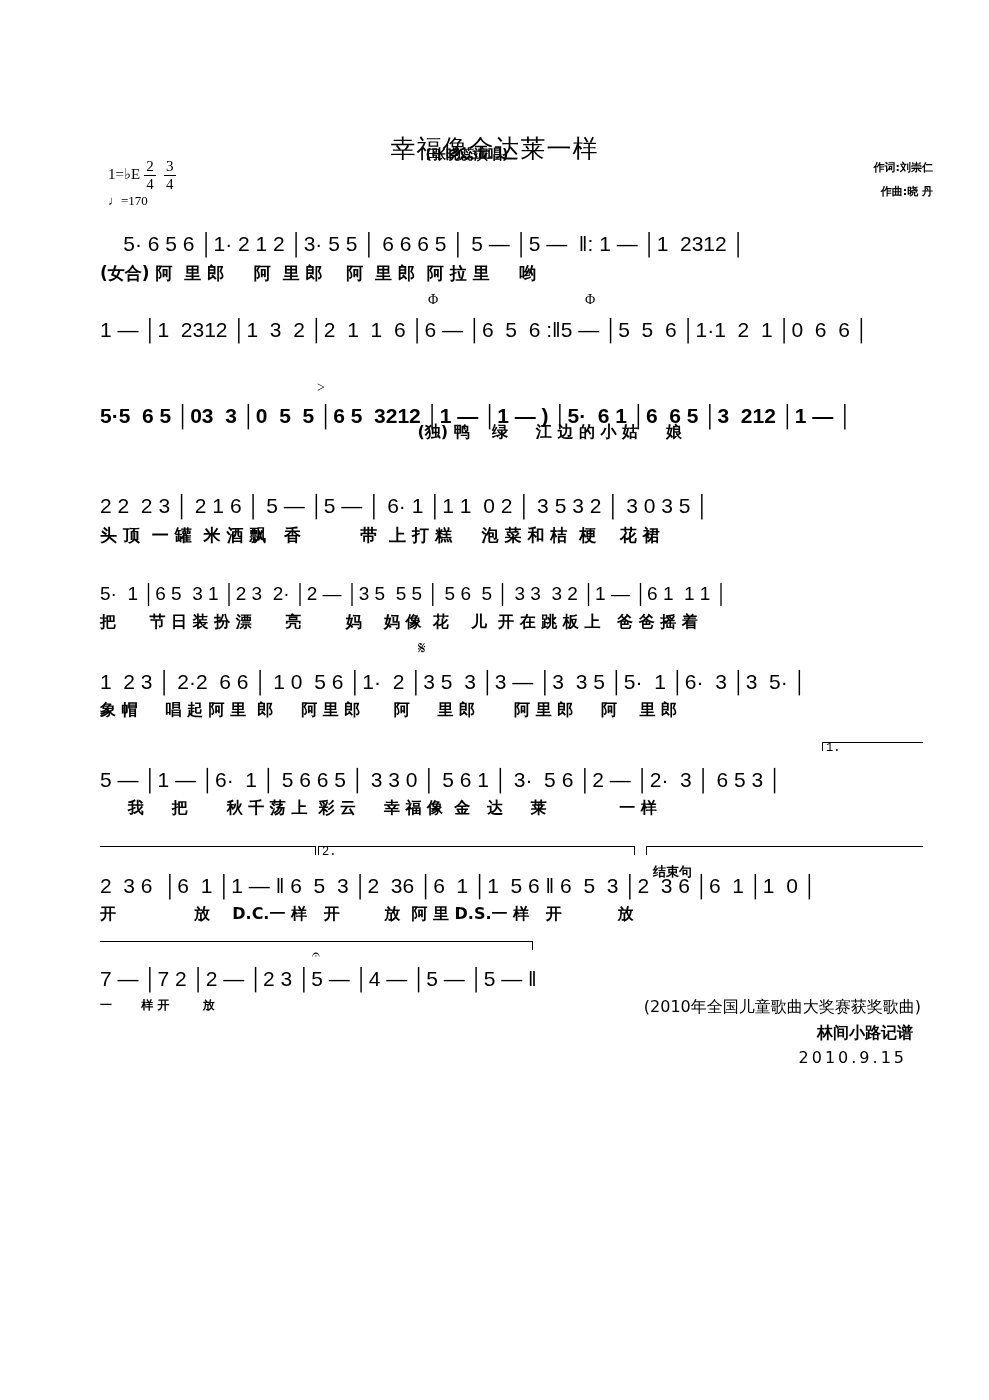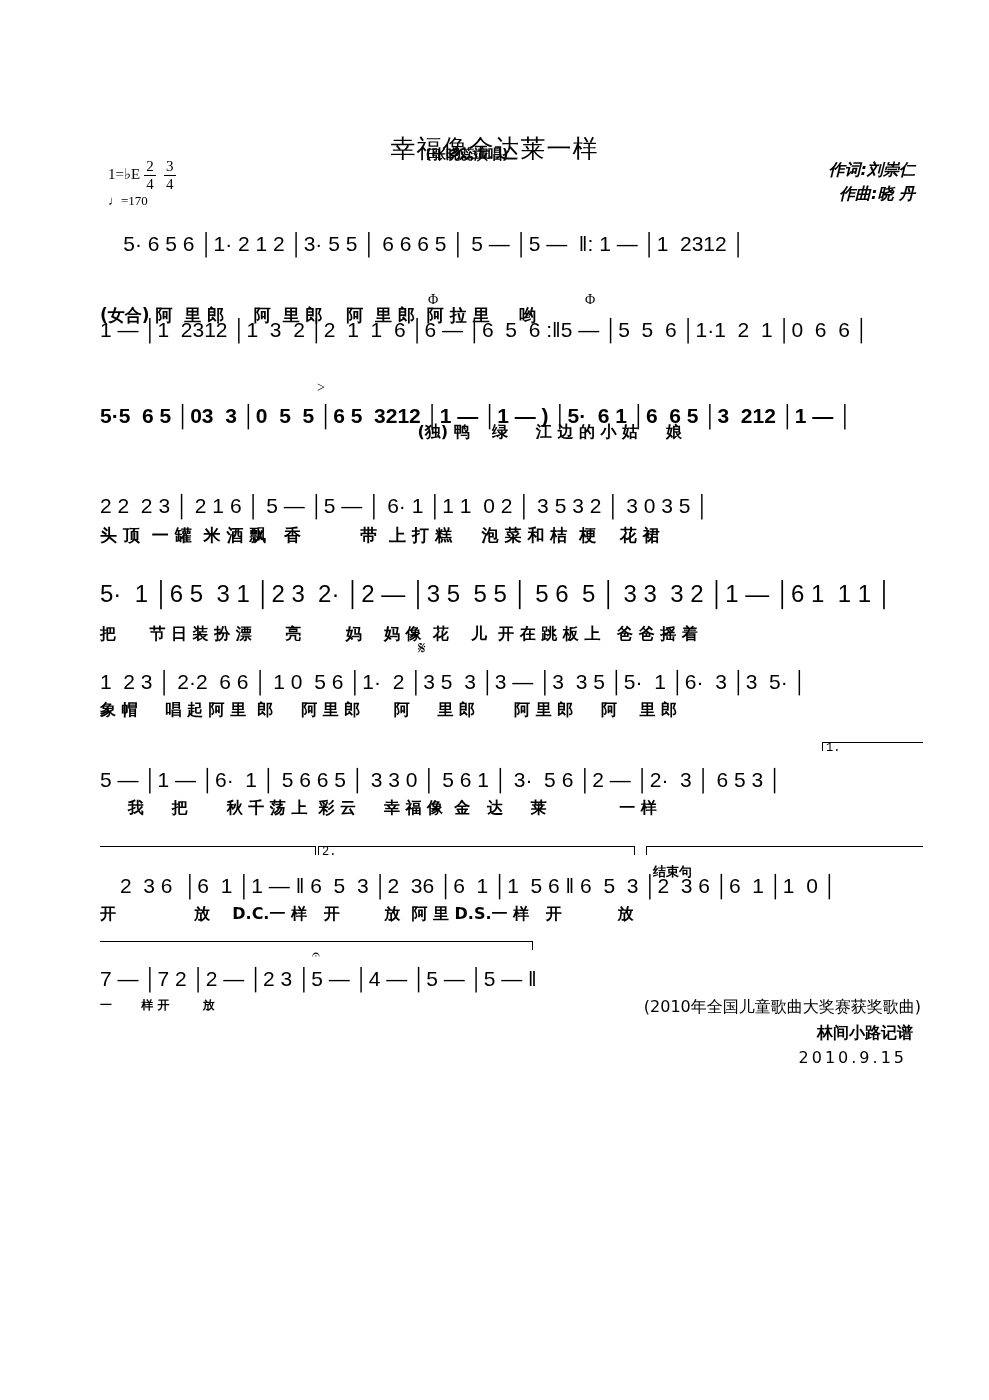--- a/index.html
+++ b/index.html
@@ -3,21 +3,21 @@
 <meta charset="utf-8">
 <style>
   html, body { margin:0; padding:0; background:#fff; }
   body { width:989px; height:1400px; position:relative; overflow:hidden; color:#000;
          font-family:"Liberation Sans", "DejaVu Sans", sans-serif; }
   .abs { position:absolute; white-space:nowrap; }
   .title { left:0; width:989px; top:104px; text-align:center; font-size:25px; letter-spacing:1px;
            font-family:"DejaVu Sans", sans-serif; font-weight:normal;margin-top:28px; }
   .singer { left:0; width:934px; top:146px; text-align:center; font-size:14px; font-weight:bold;
             font-family:"DejaVu Sans", sans-serif; }
-  .credit { right:74px; font-size:16px; font-weight:bold; font-family:"DejaVu Sans", sans-serif;font-style:italic; }
+  .credit { right:56px; font-size:11px; font-weight:bold; font-family:"DejaVu Sans", sans-serif; }
   .key { left:108px; top:158px; font-size:15px; font-family:"Liberation Serif", serif; }
   .tempo { left:108px; top:193px; font-size:13px; font-family:"Liberation Serif", serif; }
   .frac { display:inline-block; text-align:center; vertical-align:middle; line-height:17px; font-size:15px;
           font-family:"Liberation Serif", serif; }
   .frac span { display:block; }
   .frac .bar { border-top:1px solid #000; width:12px; height:0; margin:0 auto; }
   .row { position:absolute; left:100px; width:822px; }
   .notes { position:absolute; left:0; top:0; height:28px; font-size:24px; line-height:28px;
            font-family:"Liberation Sans", sans-serif; white-space:pre; }
   .lyrics { position:absolute; left:0; top:40px; font-size:17px; font-weight:bold; white-space:pre;
@@ -46,43 +46,43 @@
   <span class="frac" style="margin-left:4px;">
     <span>3</span>
     <span class="bar"></span>
     <span>4</span>
   </span>
 </div>
 <div class="abs tempo">♩=170</div>
 
 <div class="row" style="top:230px;">
   <div class="notes" style="font-size:21px;">    5· 6 5 6 │1· 2 1 2 │3· 5 5 │ 6 6 6 5 │ 5 — │5 —  ‖: 1 — │1  2312 │</div>
-  <div class="lyrics" style="top:32px;margin-top:42px;">(女合) 阿  里 郎     阿  里 郎    阿  里 郎  阿 拉 里     哟</div>
+  <div class="lyrics" style="top:32px;">(女合) 阿  里 郎     阿  里 郎    阿  里 郎  阿 拉 里     哟</div>
 </div>
 
 <div class="row" style="top:316px;">
   <span class="mark" style="left:328px; top:-24px;">Φ</span>
   <span class="mark" style="left:485px; top:-24px;">Φ</span>
   <div class="notes" style="font-size:21px;">1 — │1  2312 │1  3  2 │2  1  1  6 │6 — │6  5  6 :‖5 — │5  5  6 │1·1  2  1 │0  6  6 │</div>
 </div>
 
 <div class="row" style="top:402px;">
   <span class="mark" style="left:217px; top:-22px;">&gt;</span>
   <div class="notes" style="font-size:21px;font-weight:bold;">5·5  6 5 │03  3 │0  5  5 │6 5  3212 │1 — │1 — ) │5·  6 1 │6  6 5 │3  212 │1 — │</div>
   <div class="lyrics" style="top:20px; font-size:16px;">                                                         (独) 鸭    绿     江 边 的 小 姑     娘</div>
 </div>
 
 <div class="row" style="top:492px;">
   <div class="notes" style="font-size:21px;">2 2  2 3 │ 2 1 6 │ 5 — │5 — │ 6· 1 │1 1  0 2 │ 3 5 3 2 │ 3 0 3 5 │</div>
   <div class="lyrics" style="top:32px;">头 顶  一 罐  米 酒 飘   香          带  上 打 糕     泡 菜 和 桔  梗    花 裙</div>
 </div>
 
 <div class="row" style="top:580px;">
-  <div class="notes" style="font-size:24px;">5·  1 │6 5  3 1 │2 3  2· │2 — │3 5  5 5 │ 5 6  5 │ 3 3  3 2 │1 — │6 1  1 1 │</div>
-  <div class="lyrics" style="top:32px; font-size:16px;margin-top:12px;">把      节 日 装 扮 漂      亮        妈    妈 像  花    儿  开 在 跳 板 上   爸 爸 摇 着</div>
+  <div class="notes" style="font-size:19px;">5·  1 │6 5  3 1 │2 3  2· │2 — │3 5  5 5 │ 5 6  5 │ 3 3  3 2 │1 — │6 1  1 1 │</div>
+  <div class="lyrics" style="top:32px; font-size:16px;">把      节 日 装 扮 漂      亮        妈    妈 像  花    儿  开 在 跳 板 上   爸 爸 摇 着</div>
 </div>
 
 <div class="row" style="top:668px;">
   <span class="mark" style="left:318px; top:-30px; font-size:18px;">𝄋</span>
   <div class="notes" style="font-size:21px;">1  2 3 │ 2·2  6 6 │ 1 0  5 6 │1·  2 │3 5  3 │3 — │3  3 5 │5·  1 │6·  3 │3  5· │</div>
   <div class="lyrics" style="top:32px; font-size:16px;">象 帽     唱 起 阿 里  郎     阿 里 郎      阿     里 郎       阿 里 郎     阿    里 郎</div>
 </div>
 
 <div class="row" style="top:766px;">
   <div class="volta l" style="left:722px; top:-24px; width:100px;">
@@ -93,21 +93,21 @@
 </div>
 
 <div class="row" style="top:872px;">
   <div class="volta" style="left:0; top:-26px; width:215px; border-right:1px solid #000;"></div>
   <div class="volta l" style="left:218px; top:-26px; width:315px; border-right:1px solid #000;">
     <span class="smallmk" style="left:3px; top:-2px;">2.</span>
   </div>
   <div class="volta l" style="left:546px; top:-26px; width:276px;">
     <span class="smallmk" style="left:6px; top:16px; font-family:Liberation Sans, sans-serif; font-size:13px; font-weight:bold;">结束句</span>
   </div>
-  <div class="notes" style="font-size:21px;margin-left:20px;">2  3 6  │6  1 │1 — ‖ 6  5  3 │2  36 │6  1 │1  5 6 ‖ 6  5  3 │2  3 6 │6  1 │1  0 │</div>
+  <div class="notes" style="font-size:21px;">2  3 6  │6  1 │1 — ‖ 6  5  3 │2  36 │6  1 │1  5 6 ‖ 6  5  3 │2  3 6 │6  1 │1  0 │</div>
   <div class="lyrics" style="top:32px; font-size:16px;">开              放    D.C.一 样   开        放  阿 里 D.S.一 样   开          放</div>
 </div>
 
 <div class="row" style="top:965px;">
   <div class="volta" style="left:0; top:-24px; width:432px; border-right:1px solid #000;"></div>
   <span class="mark" style="left:212px; top:-18px;">𝄐</span>
   <div class="notes" style="font-size:21px;">7 — │7 2 │2 — │2 3 │5 — │4 — │5 — │5 — ‖</div>
   <div class="lyrics" style="top:32px; font-size:12px;">一       样 开        放</div>
 </div>
 

